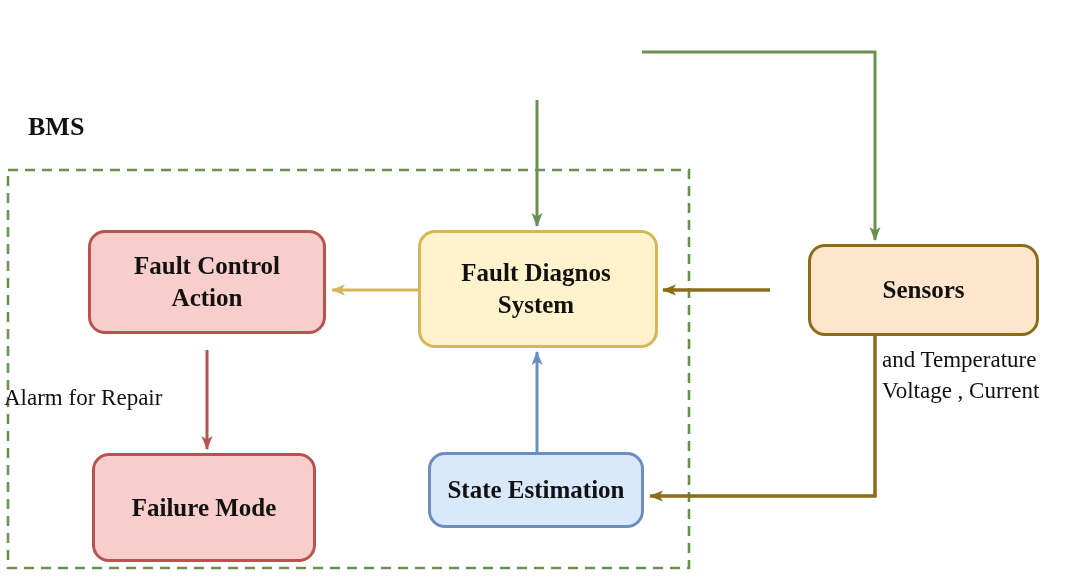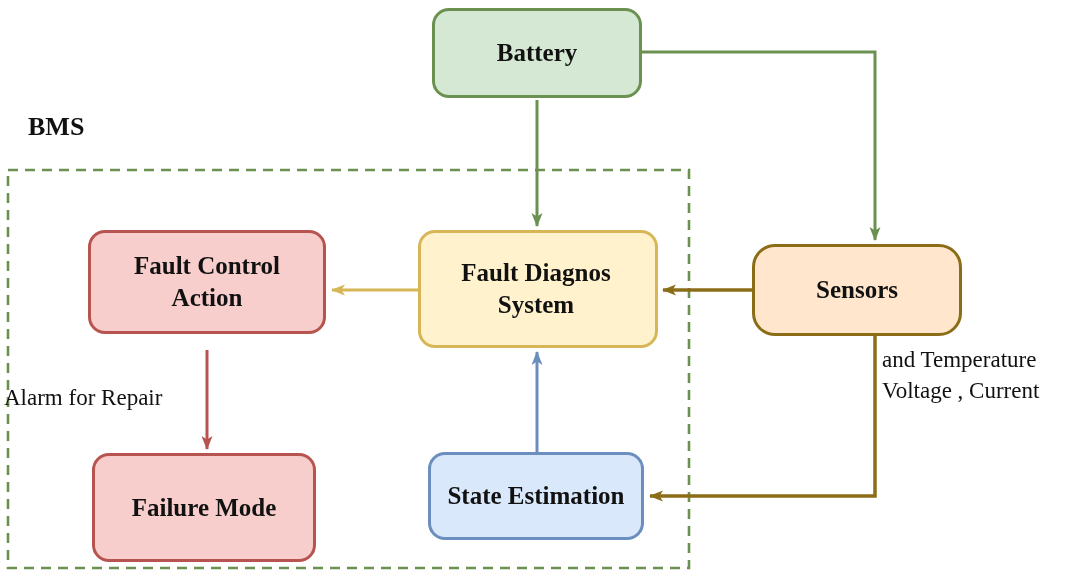--- a/index.html
+++ b/index.html
@@ -52,23 +52,23 @@
     line-height: 1.28;
     color: var(--text_color);
     padding: 4px 10px;
   }
   .node-battery         { left: 432px; top: 8px;   width: 210px; height: 90px;
                           background: var(--green_fill);  border-color: var(--green_stroke); }
   .node-fault-control   { left: 88px;  top: 230px; width: 238px; height: 104px;
                           background: var(--red_fill);    border-color: var(--red_stroke); }
   .node-fault-diagnos   { left: 418px; top: 230px; width: 240px; height: 118px;
                           background: var(--yellow_fill); border-color: var(--yellow_stroke); padding-left: 6px; }
-  .node-sensors         { left: 752px; top: 244px; width: 210px; height: 92px;
-                          background: var(--orange_fill); border-color: var(--orange_stroke); border-radius: 23px; }
-  .node-state-estimation{ left: 428px; top: 452px; width: 216px; height: 88px;
+  .node-sensors         { left: 808px; top: 244px; width: 231px; height: 92px;
+                          background: var(--orange_fill); border-color: var(--orange_stroke); }
+  .node-state-estimation{ left: 428px; top: 452px; width: 216px; height: 76px;
                           background: var(--blue_fill);   border-color: var(--blue_stroke); text-align: center; }
   .node-failure-mode    { left: 92px;  top: 453px; width: 224px; height: 109px;
                           background: var(--red_fill);    border-color: var(--red_stroke); }
   .diagram-title {
     position: absolute;
     left: 28px; top: 112px;
     z-index: 2;
     font-weight: bold;
     font-size: 26px;
     color: var(--text_color);
@@ -115,21 +115,20 @@
     <path class="edge e-green" d="M642,52 L875,52 L875,240" marker-end="url(#ar-green)"></path>
     <path class="edge e-yellow" d="M418,290 L332,290" marker-end="url(#ar-yellow)"></path>
     <path class="edge e-gold" d="M770,290 L663,290" marker-end="url(#ar-gold)"></path>
     <path class="edge e-gold" d="M875,336 L875,496 L650,496" marker-end="url(#ar-gold)"></path>
     <path class="edge e-blue" d="M537,452 L537,352" marker-end="url(#ar-blue)"></path>
     <path class="edge e-red" d="M207,350 L207,449" marker-end="url(#ar-red)"></path>
   </svg>
 
   <div class="diagram-title">BMS</div>
 
-  <div class="node node-battery">Battery</div>
 
   <div class="node node-fault-control">Fault Control Action</div>
 
   <div class="node node-fault-diagnos">Fault Diagnos System</div>
 
   <div class="node node-sensors">Sensors</div>
 
   <div class="node node-state-estimation">State Estimation</div>
 
   <div class="node node-failure-mode">Failure Mode</div>

